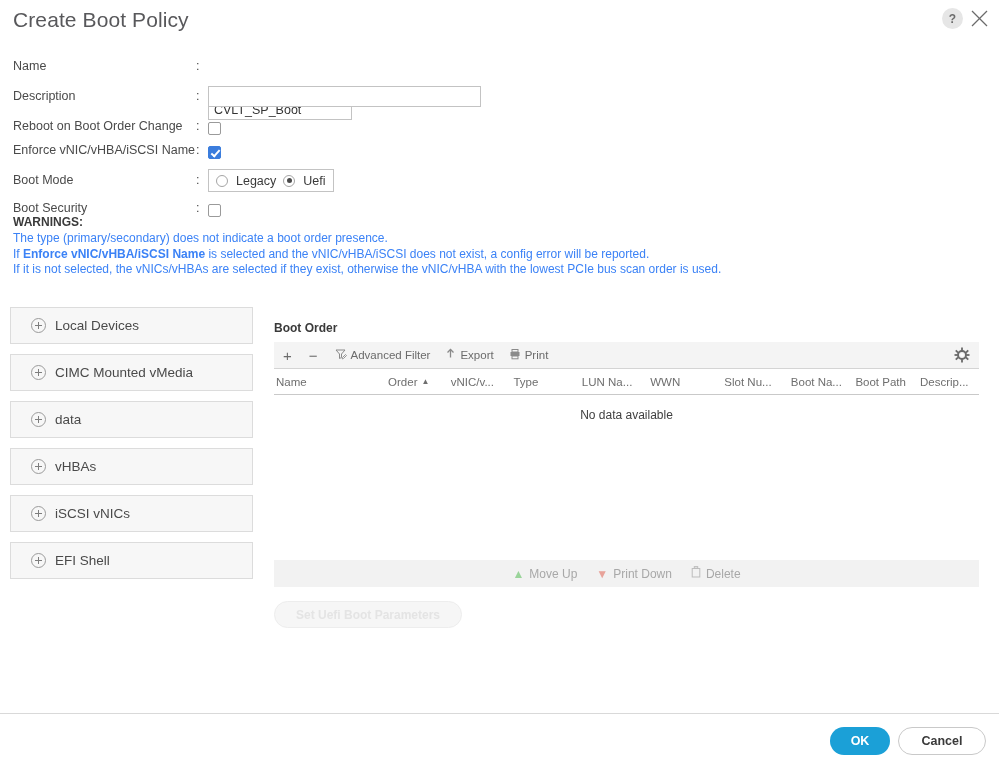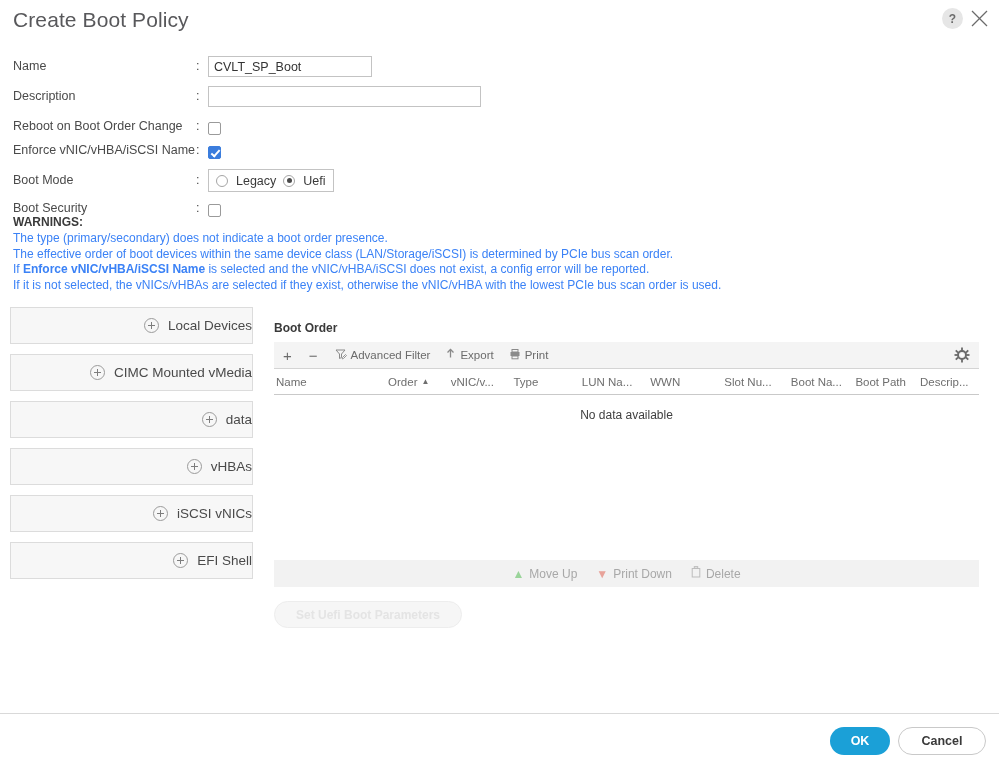--- a/index.html
+++ b/index.html
@@ -47,21 +47,21 @@
   }
   .fcolon { position: absolute; left: 196px; top: 3px; font-size: 12.5px; color: #4a4a4a; }
   .fctl { position: absolute; left: 208px; top: 0px; }
 
   input.txt {
     font-family: "Liberation Sans", sans-serif;
     font-size: 12.5px; color: #333;
     border: 1px solid #c3c3c3; background: #fff;
     height: 21px; padding: 1px 5px; outline: none;
   }
-  input.txt.name { width: 164px; }
+  input.txt.name { width: 144px; margin-top: 43px; }
   input.txt.desc { width: 273px; }
 
   .cbox {
     width: 13px; height: 13px; border: 1px solid #9a9a9a;
     border-radius: 2px; background: #fff; display: inline-block;
     position: relative; cursor: pointer; vertical-align: middle;
   }
   .cbox.on { background: #3b7ddd; border-color: #3b7ddd; }
   .cbox.on::after {
     content: ""; position: absolute; left: 4px; top: 1px;
@@ -90,21 +90,21 @@
   .warn { position: absolute; left: 13px; top: 215px; width: 960px; }
   .warn-title { font-size: 12px; font-weight: 700; color: #3a3a3a; margin-bottom: 2px; }
   .warn-line { font-size: 12px; color: #3b82f6; line-height: 15.5px; }
   .warn-line b { font-weight: 700; }
 
   
   .acc { position: absolute; left: 10px; top: 307px; width: 243px; }
   .acc-item {
     height: 37px; border: 1px solid #dcdcdc; background: #f7f7f7;
     display: flex; align-items: center; padding-left: 20px;
-    margin-bottom: 10px; cursor: pointer; justify-content: flex-end;
+    margin-bottom: 10px; cursor: pointer;
   }
   .acc-plus {
     width: 15px; height: 15px; border: 1px solid #9b9b9b;
     border-radius: 50%; position: relative; margin-right: 9px; flex: none;
   }
   .acc-plus::before, .acc-plus::after {
     content: ""; position: absolute; background: #7d7d7d;
   }
   .acc-plus::before { left: 3px; top: 6px; width: 7px; height: 1px; }
   .acc-plus::after { left: 6px; top: 3px; width: 1px; height: 7px; }
@@ -225,21 +225,20 @@
       <div class="flabel">Boot Security</div>
       <div class="fcolon">:</div>
       <div class="fctl" style="top:3px"><span class="cbox"></span></div>
     </div>
 
   </div>
 
   <div class="warn">
     <div class="warn-title">WARNINGS:</div>
     <div class="warn-line">The type (primary/secondary) does not indicate a boot order presence.</div>
-    <div class="warn-line">The effective order of boot devices within the same device class (LAN/Storage/iSCSI) is determined by PCIe bus scan order.</div>
     <div class="warn-line"><span>If </span><b>Enforce vNIC/vHBA/iSCSI Name</b><span> is selected and the vNIC/vHBA/iSCSI does not exist, a config error will be reported.</span></div>
     <div class="warn-line">If it is not selected, the vNICs/vHBAs are selected if they exist, otherwise the vNIC/vHBA with the lowest PCIe bus scan order is used.</div>
   </div>
 
   <div class="acc">
     <div class="acc-item">
       <span class="acc-plus"></span>
       <span class="acc-label">Local Devices</span>
     </div>
     <div class="acc-item">

